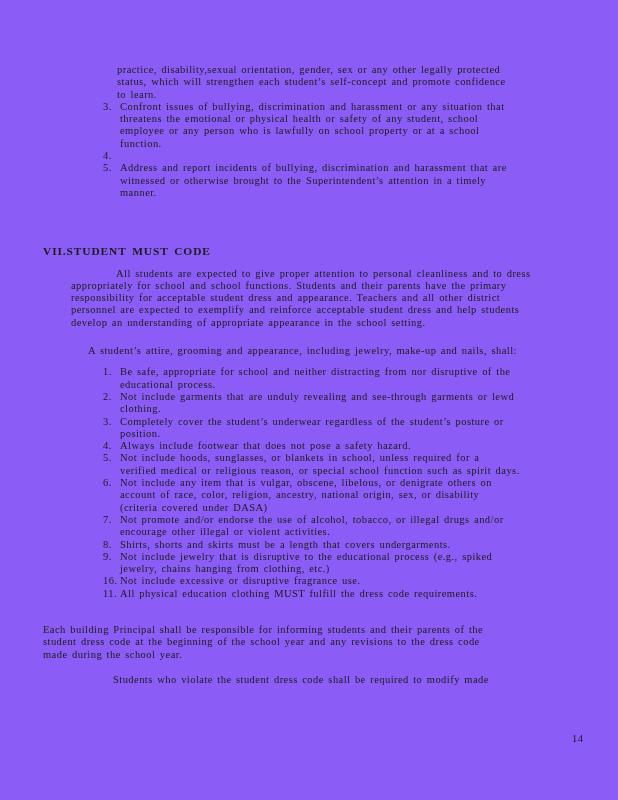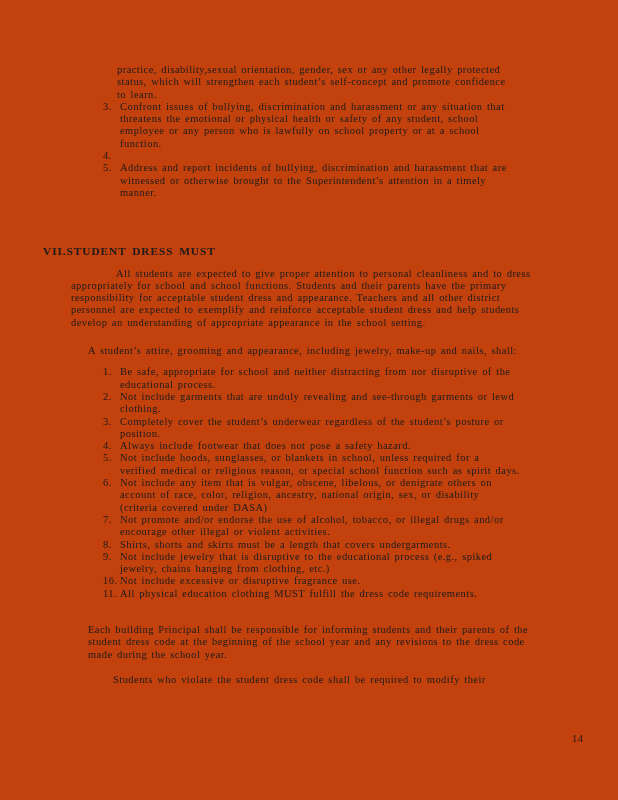--- a/index.html
+++ b/index.html
@@ -1,20 +1,20 @@
 <!DOCTYPE html>
 <html><head>
 <meta charset="utf-8">
 <style>
   html, body { margin: 0; padding: 0; background: #ffffff; }
   .page {
     position: relative;
     width: 618px;
     height: 800px;
-    background: #c2410c;
+    background: #8b5cf6;
     overflow: hidden;
     font-family: "Liberation Serif", "DejaVu Serif", serif;
     font-size: 10.5px;
     line-height: 12.3px;
     color: #1c1c1c;
     letter-spacing: 0.45px;
     word-spacing: 1.4px;
   }
   .content {
     position: absolute;
@@ -47,21 +47,20 @@
   }
   .attire-lead {
     margin-top: 16px;
     margin-left: 45px;
     width: 482px;
     white-space: nowrap;
   }
   .dlist { margin-top: 9px; margin-left: 60px; }
   .principal-para {
     margin-top: 24px;
-    margin-left: 45px;
     width: 458px;
   }
   .closing-para {
     margin-top: 13px;
     margin-left: 45px;
     width: 462px;
     text-indent: 25px;
   }
   .page-num {
     position: absolute;
@@ -85,21 +84,21 @@
       <div class="li">
         <span class="num">4.</span>
       </div>
       <div class="li">
         <span class="num">5.</span>
         <span class="txt">Address and report incidents of bullying, discrimination and harassment that are witnessed or otherwise brought to the Superintendent’s attention in a timely manner.</span>
       </div>
     </div>
 
     <div class="sec-head">
-      <span class="sec-num">VII.</span><span>STUDENT DRESS MUST</span>
+      <span class="sec-num">VII.</span><span>STUDENT MUST CODE</span>
     </div>
 
     <div class="intro-para">All students are expected to give proper attention to personal cleanliness and to dress appropriately for school and school functions. Students and their parents have the primary responsibility for acceptable student dress and appearance. Teachers and all other district personnel are expected to exemplify and reinforce acceptable student dress and help students develop an understanding of appropriate appearance in the school setting.</div>
 
     <div class="attire-lead">A student’s attire, grooming and appearance, including jewelry, make-up and nails, shall:</div>
 
     <div class="dlist">
       <div class="li">
         <span class="num">1.</span>
         <span class="txt">Be safe, appropriate for school and neither distracting from nor disruptive of the educational process.</span>
@@ -141,18 +140,18 @@
         <span class="txt">Not include excessive or disruptive fragrance use.</span>
       </div>
       <div class="li">
         <span class="num">11.</span>
         <span class="txt">All physical education clothing MUST fulfill the dress code requirements.</span>
       </div>
     </div>
 
     <div class="principal-para">Each building Principal shall be responsible for informing students and their parents of the student dress code at the beginning of the school year and any revisions to the dress code made during the school year.</div>
 
-    <div class="closing-para">Students who violate the student dress code shall be required to modify their</div>
+    <div class="closing-para">Students who violate the student dress code shall be required to modify made</div>
 
   </div>
 
   <div class="page-num">14</div>
 </div>
 
 </body></html>

